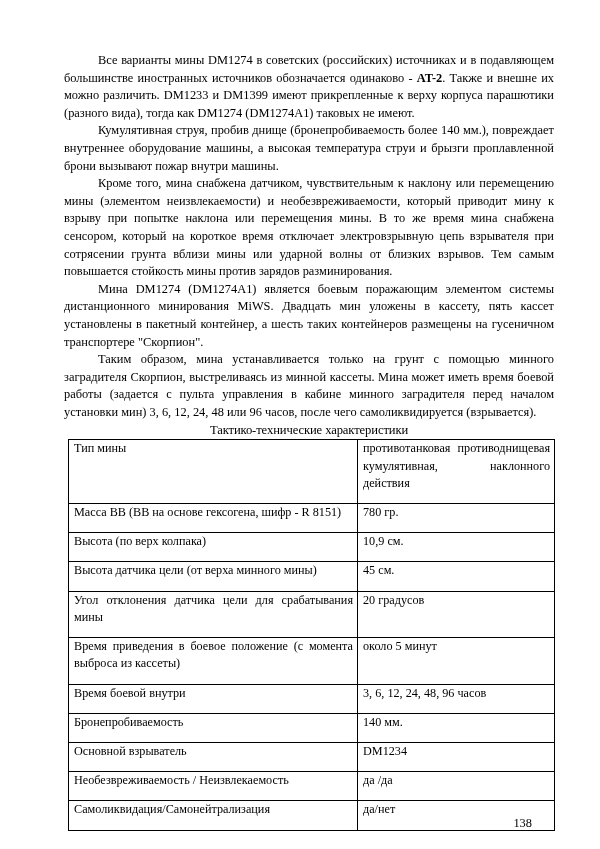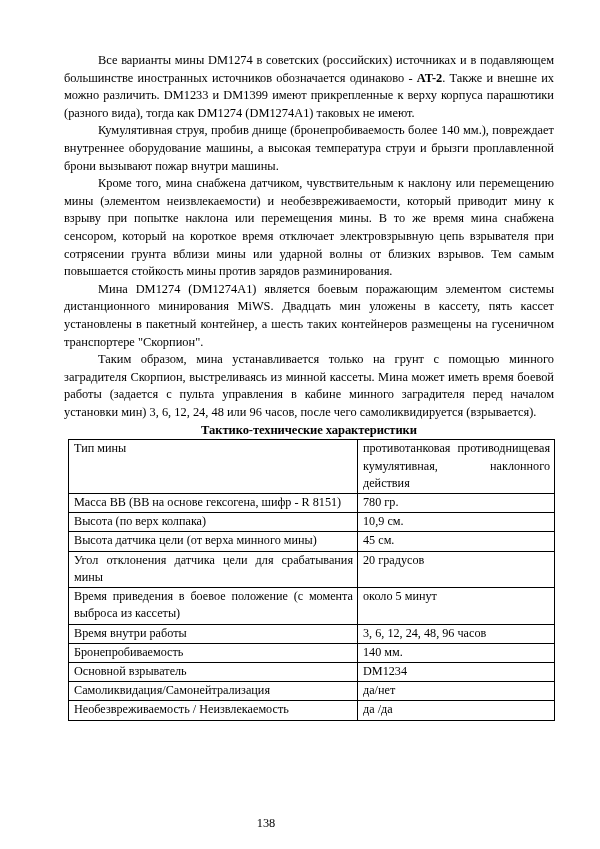--- a/index.html
+++ b/index.html
@@ -35,58 +35,58 @@
     text-justify: inter-word;
   }
 
   p.para {
     margin: 0;
     text-indent: 34px;
     text-align: justify;
   }
 
   .tbl-title {
-    font-weight: bold;
+    font-weight: normal;
     text-align: center;
     font-size: 12.6px;
     line-height: 17px;
     margin: 1px 0 0 0;
     letter-spacing: -0.1px;
   }
 
   table.spec {
     border-collapse: collapse;
     width: 468px;
     margin: 0 0 0 4px;
     table-layout: fixed;
     font-size: 12.2px;
     line-height: 17.2px;
   }
   table.spec td {
     border: 1px solid #000000;
-    padding: 0px 4px 1px 5px;
+    padding: 0px 4px 11px 5px;
     vertical-align: top;
   }
   td.k {
     width: 279px;
     text-align: justify;
     text-justify: inter-word;
   }
   td.v {
     width: 187px;
     text-align: justify;
     text-justify: inter-word;
   }
 
   .pagenum {
     position: absolute;
     left: 0;
     top: 816px;
     width: 532px;
-    text-align: center;
+    text-align: right;
     font-size: 12.4px;
   }
 
   b { font-weight: bold; }
 </style>
 </head>
 <body>
 
 <div class="page">
 
@@ -122,37 +122,37 @@
         </tr>
         <tr>
           <td class="k">Угол отклонения датчика цели для срабатывания мины</td>
           <td class="v">20 градусов</td>
         </tr>
         <tr>
           <td class="k">Время приведения в боевое положение (с момента выброса из кассеты)</td>
           <td class="v">около 5 минут</td>
         </tr>
         <tr>
-          <td class="k">Время внутри работы</td>
+          <td class="k">Время боевой внутри</td>
           <td class="v">3, 6, 12, 24, 48, 96 часов</td>
         </tr>
         <tr>
           <td class="k">Бронепробиваемость</td>
           <td class="v">140 мм.</td>
         </tr>
         <tr>
           <td class="k">Основной взрыватель</td>
           <td class="v">DM1234</td>
         </tr>
         <tr>
+          <td class="k">Необезвреживаемость / Неизвлекаемость</td>
+          <td class="v">да /да</td>
+        </tr>
+        <tr>
           <td class="k">Самоликвидация/Самонейтрализация</td>
           <td class="v">да/нет</td>
-        </tr>
-        <tr>
-          <td class="k">Необезвреживаемость / Неизвлекаемость</td>
-          <td class="v">да /да</td>
         </tr>
       </tbody>
   </table>
 
 </div>
 
 <div class="pagenum">138</div>
 
 </body></html>

